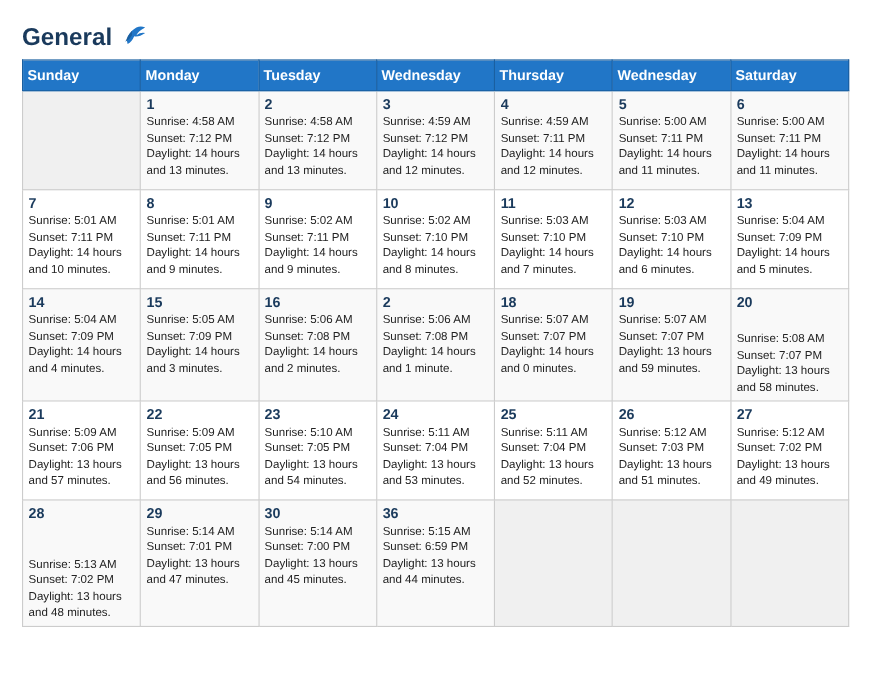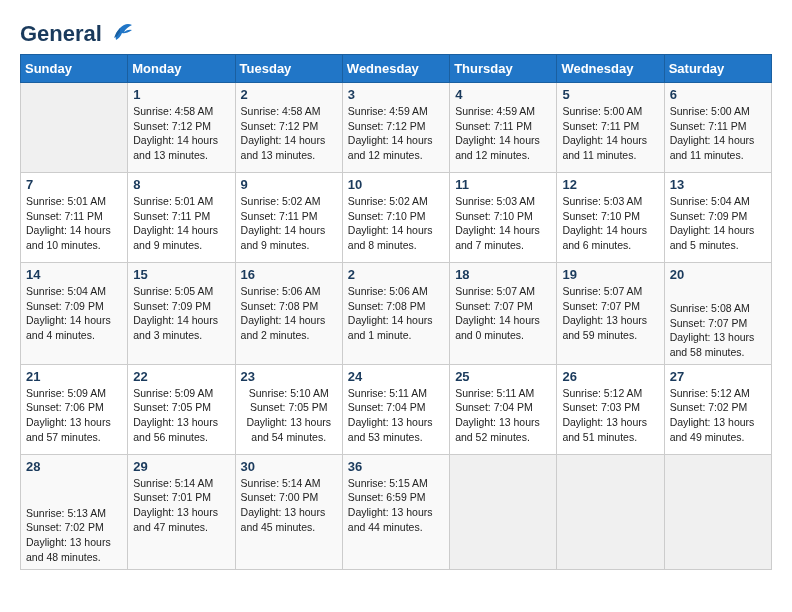--- a/index.html
+++ b/index.html
@@ -268,21 +268,21 @@
         </td>
         <td>
           <span class="day-num">22</span>
           <div class="day-info" style="white-space: pre-line;">Sunrise: 5:09 AM
 Sunset: 7:05 PM
 Daylight: 13 hours
 and 56 minutes.</div>
         </td>
         <td>
           <span class="day-num">23</span>
-          <div class="day-info" style="white-space: pre-line; text-align: center;">Sunrise: 5:10 AM
+          <div class="day-info" style="white-space: pre-line;">Sunrise: 5:10 AM
 Sunset: 7:05 PM
 Daylight: 13 hours
 and 54 minutes.</div>
         </td>
         <td>
           <span class="day-num">24</span>
           <div class="day-info" style="white-space: pre-line;">Sunrise: 5:11 AM
 Sunset: 7:04 PM
 Daylight: 13 hours
 and 53 minutes.</div>

